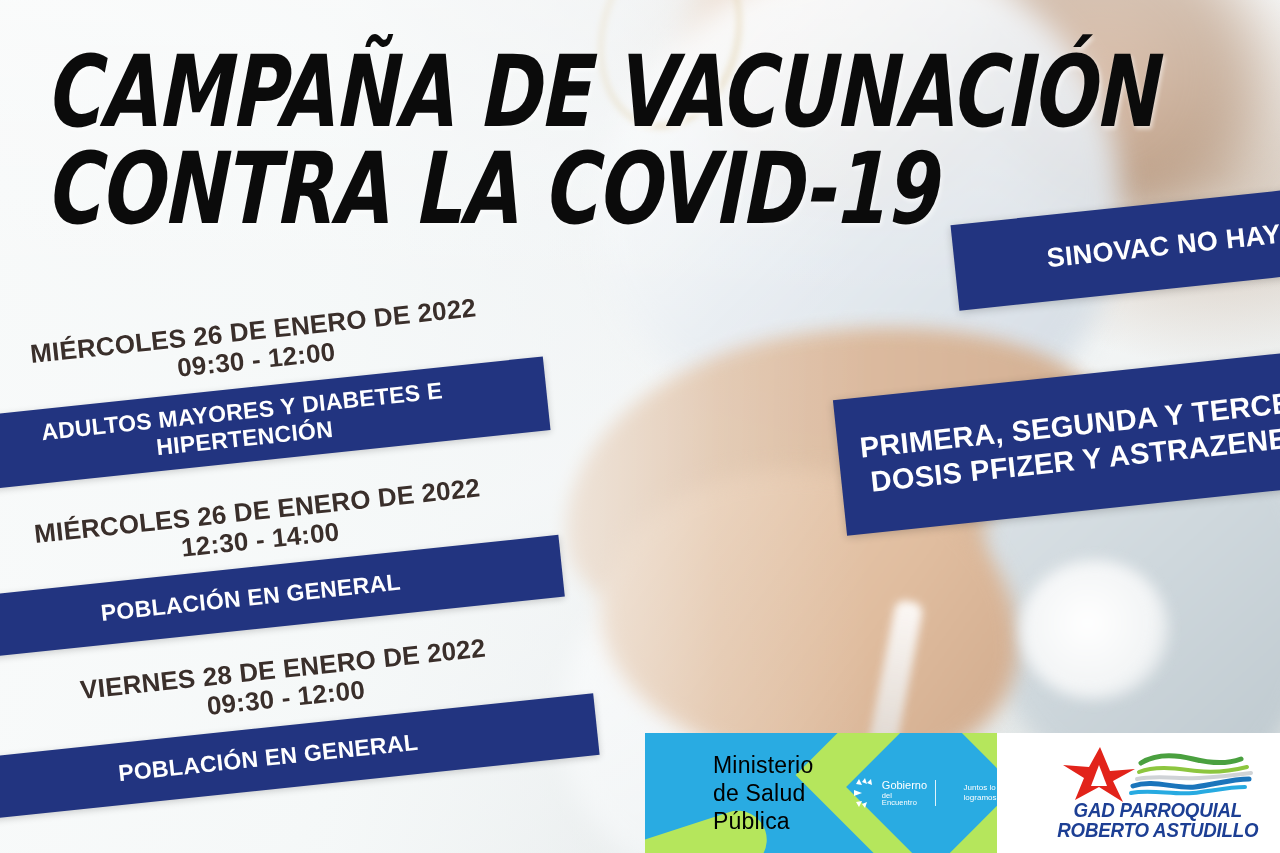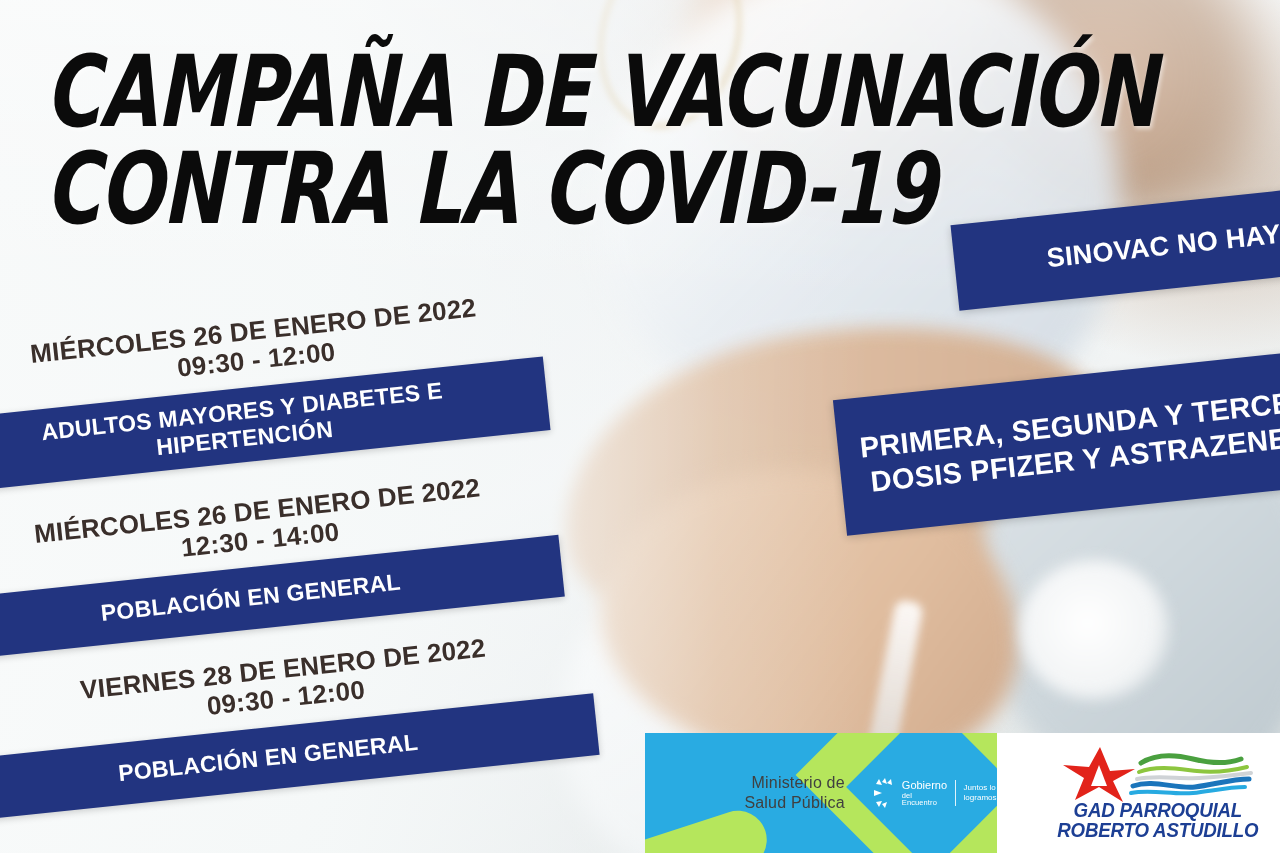--- a/index.html
+++ b/index.html
@@ -270,27 +270,26 @@
     position: absolute;
     left: -26px; bottom: -30px;
     width: 150px; height: 58px;
     background: #b5e65c;
     border-radius: 40px;
     transform: rotate(-18deg);
   }
   .msp-text {
     position: relative;
     z-index: 2;
-    color: #404040;
-    font-size: 16px;
+    color: #000000;
+    font-size: 23px;
     line-height: 1.22;
     font-weight: 400;
     margin-left: 68px;
     letter-spacing: .2px;
-    text-align: right;
   }
   .gob-lockup {
     position: relative;
     z-index: 2;
     display: flex;
     align-items: center;
     margin-left: 26px;
     color: #ffffff;
   }
   .gob-mark {
@@ -303,20 +302,21 @@
   .gob-sub { font-size: 7.5px; font-weight: 400; letter-spacing: .1px; margin-top: 1px; }
   .gob-divider {
     width: 1px; height: 26px;
     background: rgba(255,255,255,.85);
     margin: 0 8px;
   }
   .gob-tag {
     font-size: 8px;
     line-height: 1.25;
     color: #ffffff;
+    margin-left: 20px;
   }
 
   .gad-panel {
     position: relative;
     flex: 1;
     height: 120px;
     background: #ffffff;
     display: flex;
     flex-direction: column;
     align-items: center;

